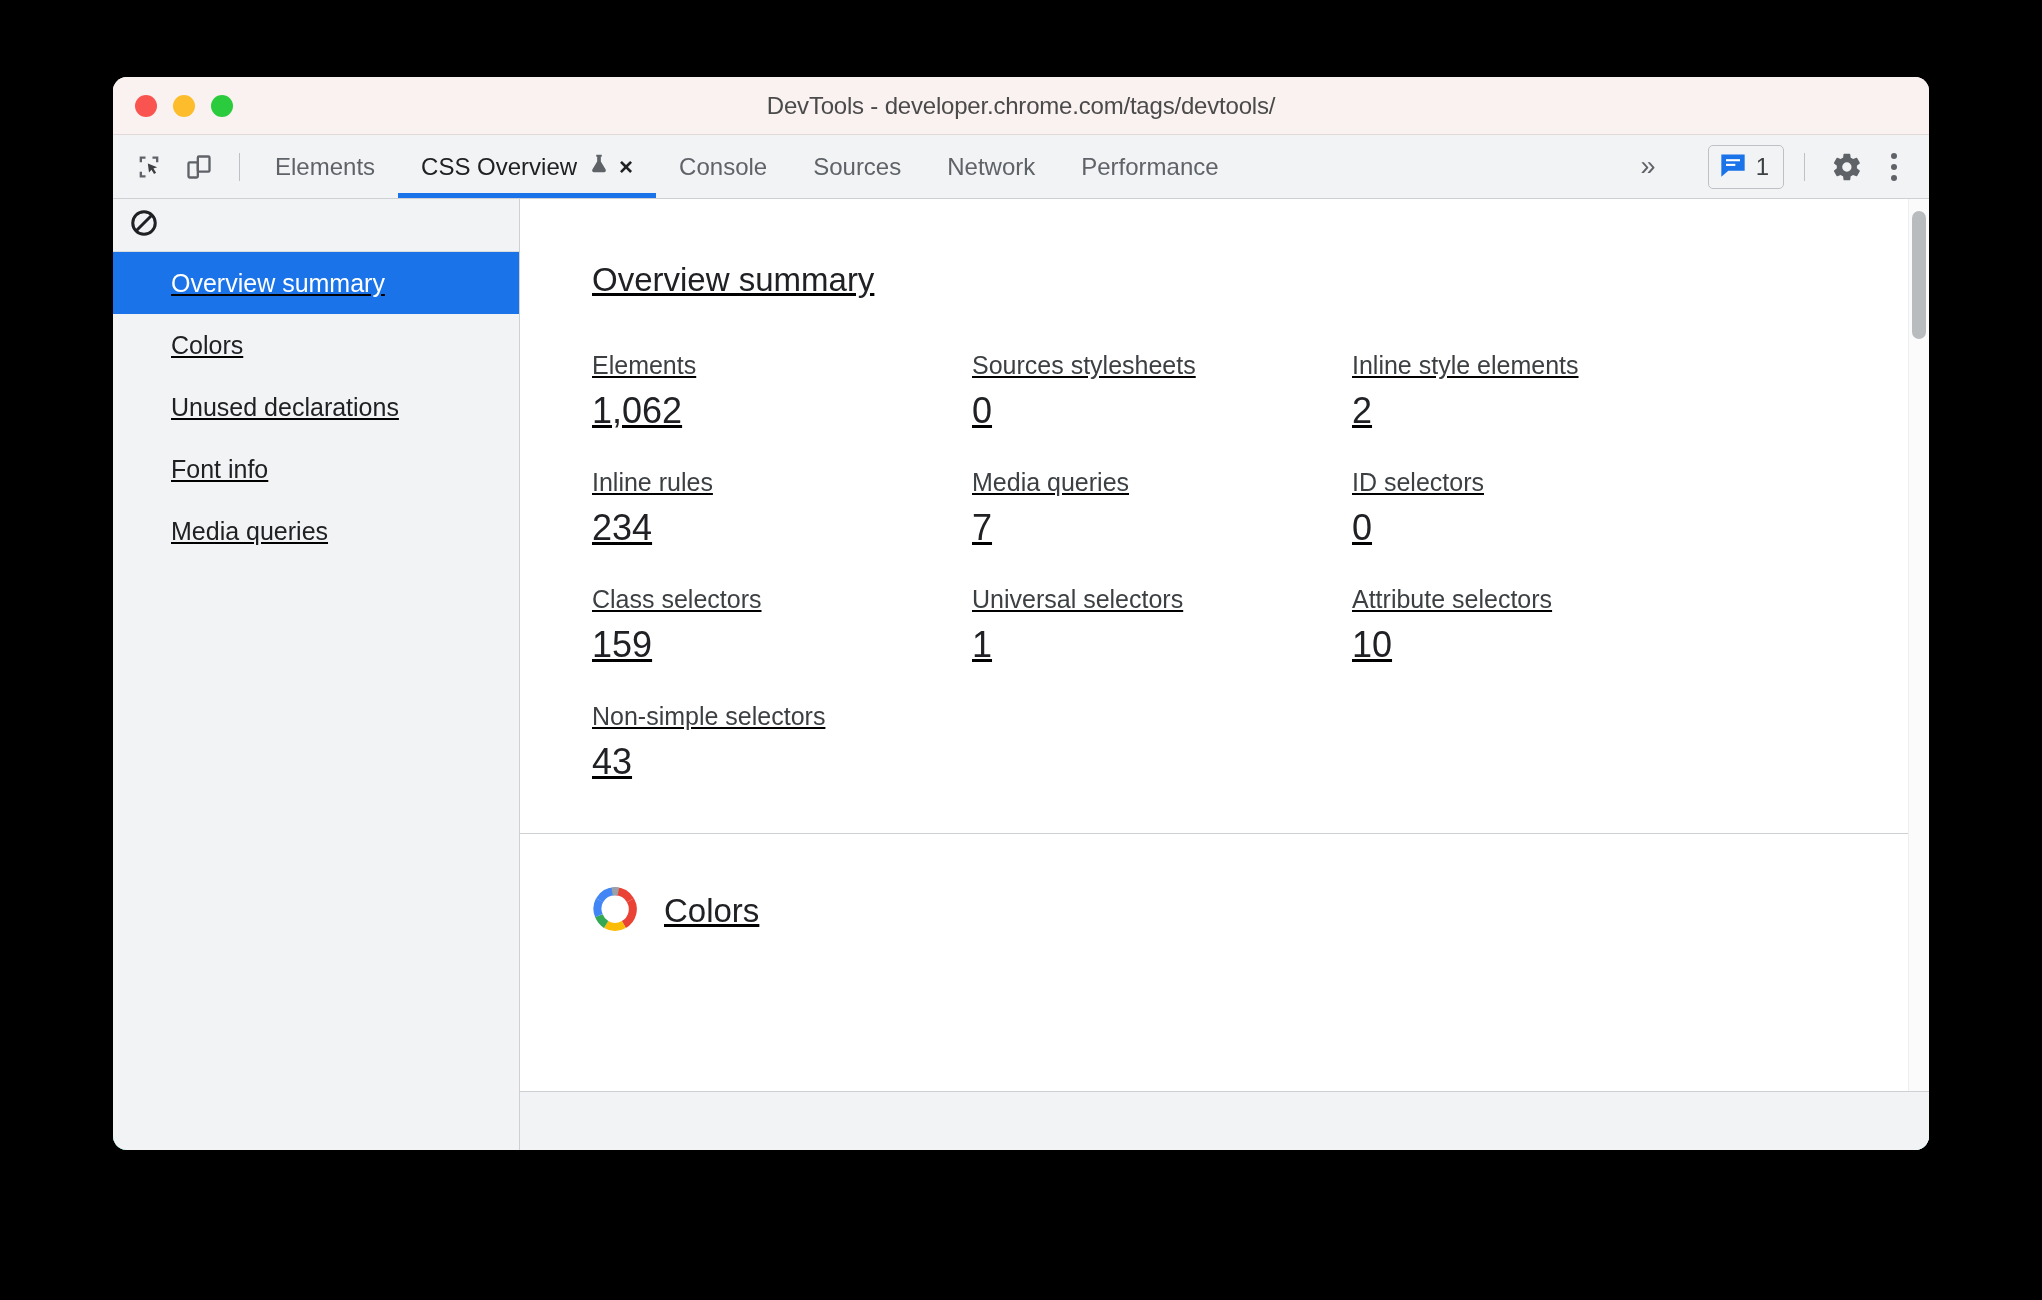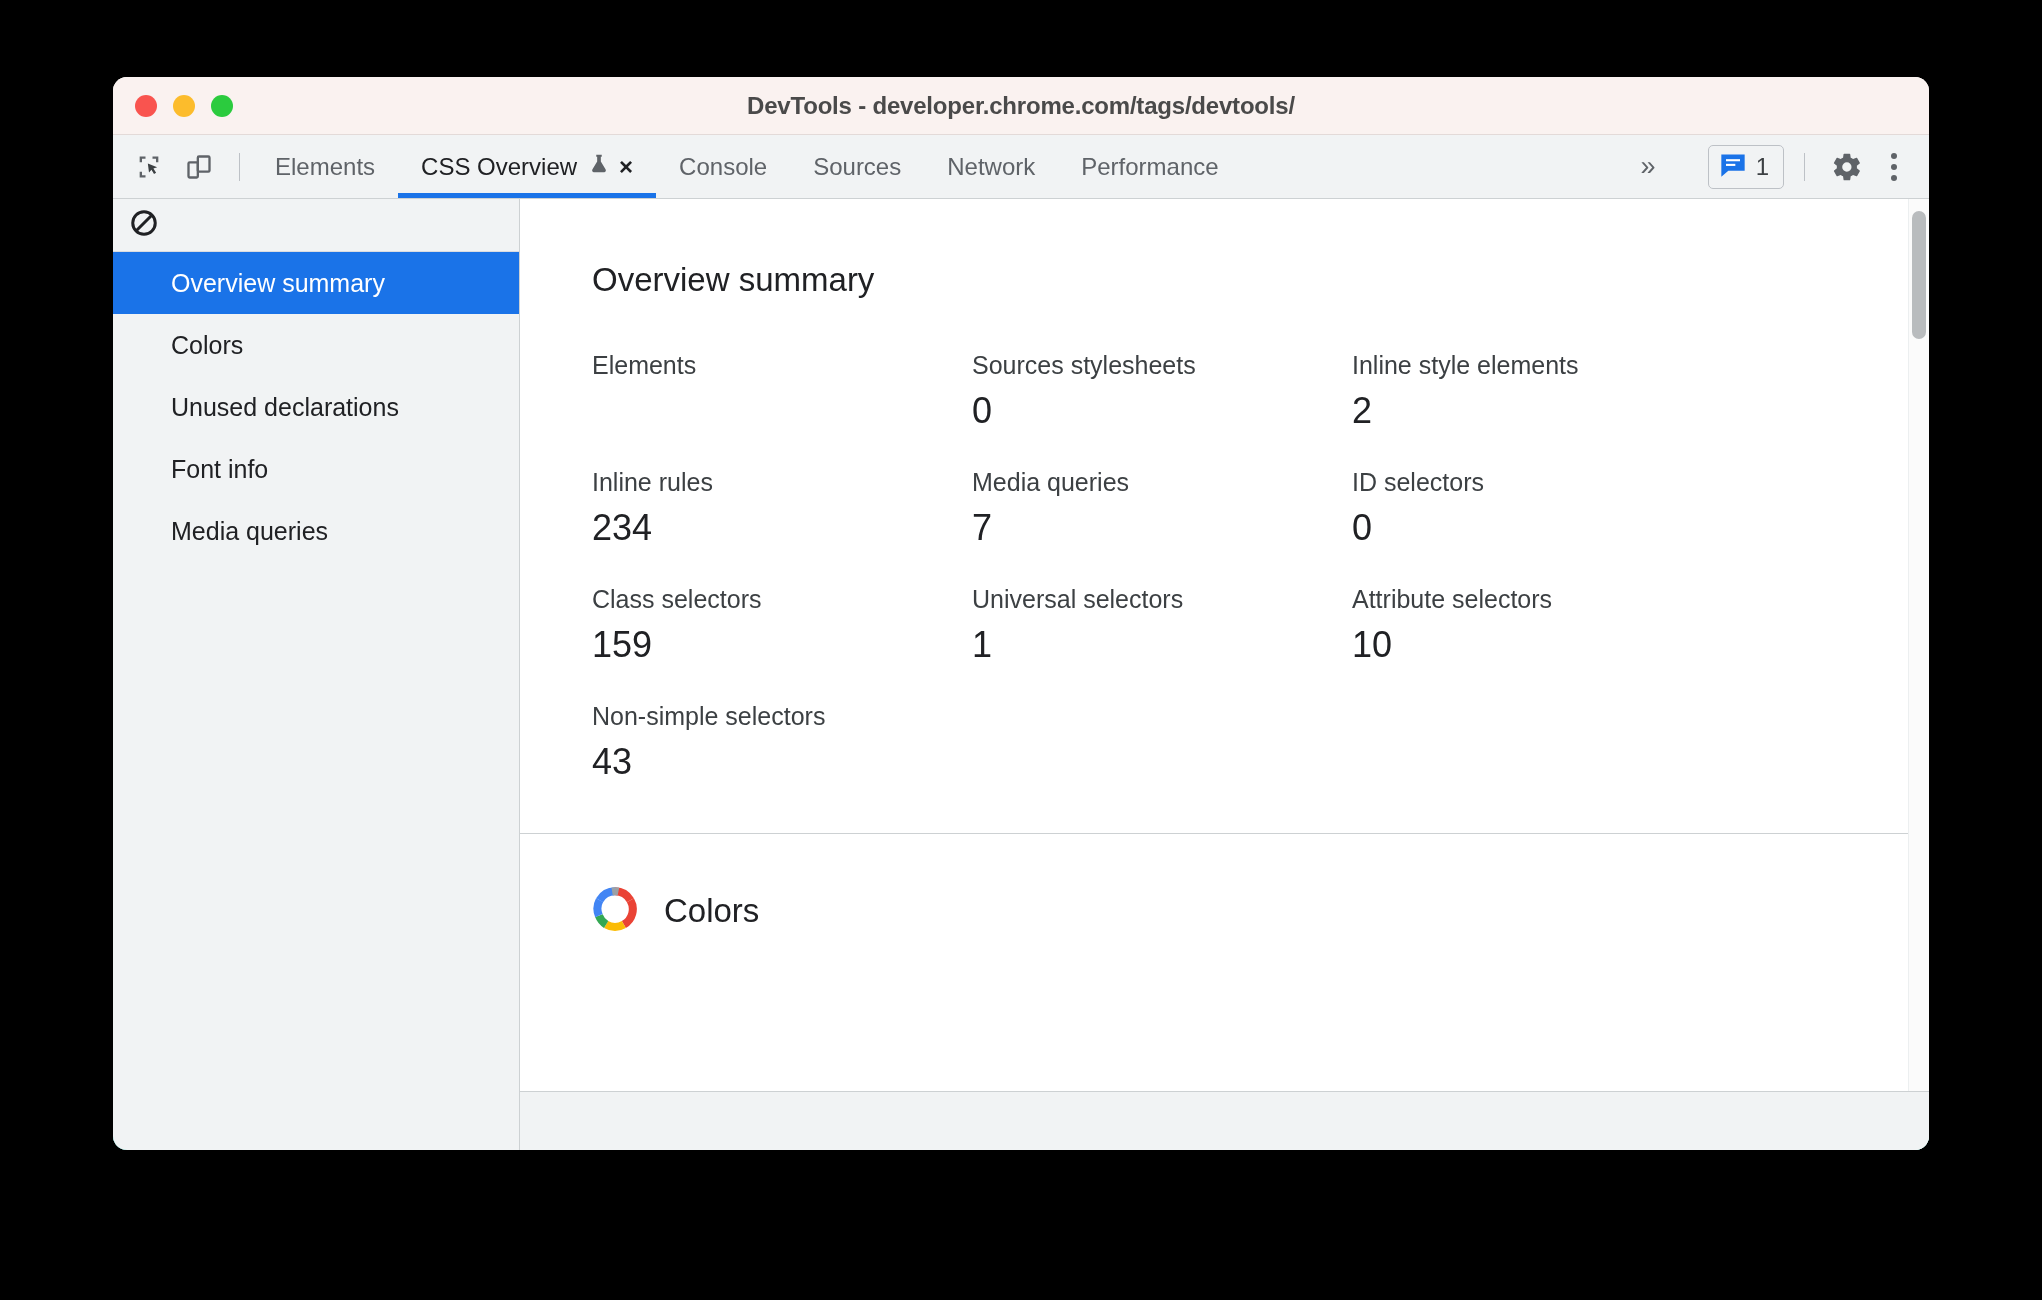--- a/index.html
+++ b/index.html
@@ -58,21 +58,21 @@
   .light.red    { background: #f9544f; }
   .light.yellow { background: #fcbc2c; }
   .light.green  { background: #2bcb3e; }
 
   .window-title {
     position: absolute;
     left: 0;
     right: 0;
     text-align: center;
     font-size: 24px;
-    font-weight: bold;
+    font-weight: normal;
     color: #4a4a4a;
     letter-spacing: -0.2px;
     pointer-events: none;
   }
 
   
   .toolbar {
     position: relative;
     height: 63px;
     flex: 0 0 63px;
@@ -178,20 +178,21 @@
     background: #5f6368;
     display: block;
   }
 
   
   .body {
     flex: 1 1 auto;
     display: flex;
     min-height: 0;
     background: #14b8a6;
+    text-decoration: underline;
   }
 
   .sidebar {
     width: 406px;
     flex: 0 0 406px;
     background: #f1f3f4;
     border-right: 1px solid #cdd1d3;
     display: flex;
     flex-direction: column;
   }
@@ -421,20 +422,21 @@
 
       <div class="content-wrap">
         <div class="content-scroll">
           <div class="content-inner">
 
             <div class="section-summary">
               <h2 class="section-title">Overview summary</h2>
               <div class="stats-grid">
                 <div class="stat-cell">
                   <div class="stat-label">Elements</div>
+                  <div class="stat-value">1,062</div>
                 </div>
                 <div class="stat-cell">
                   <div class="stat-label">Sources stylesheets</div>
                   <div class="stat-value">0</div>
                 </div>
                 <div class="stat-cell">
                   <div class="stat-label">Inline style elements</div>
                   <div class="stat-value">2</div>
                 </div>
 

